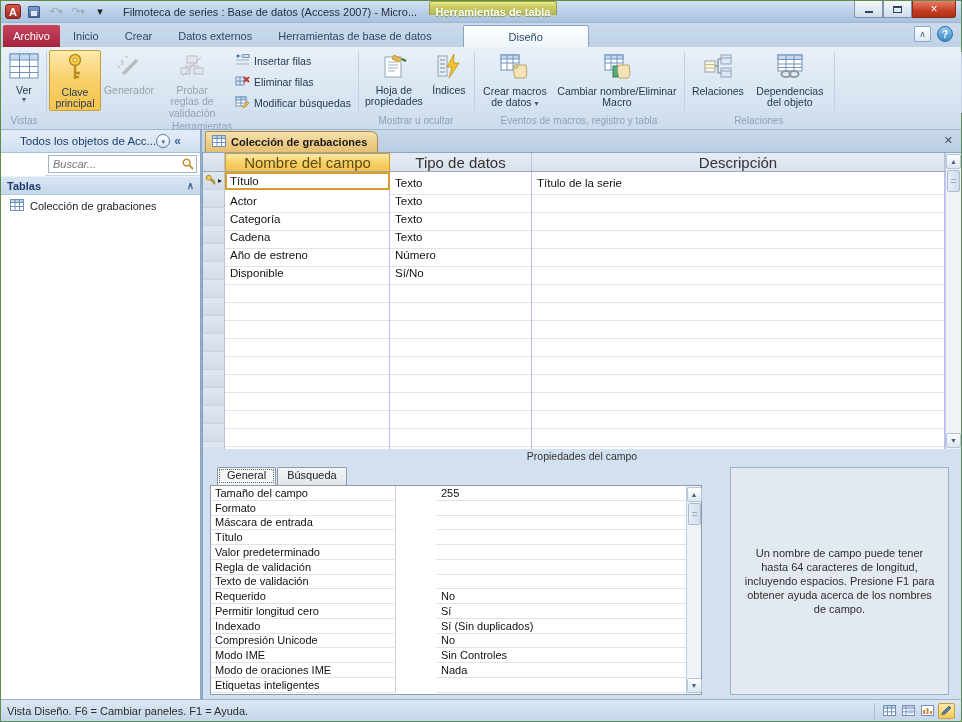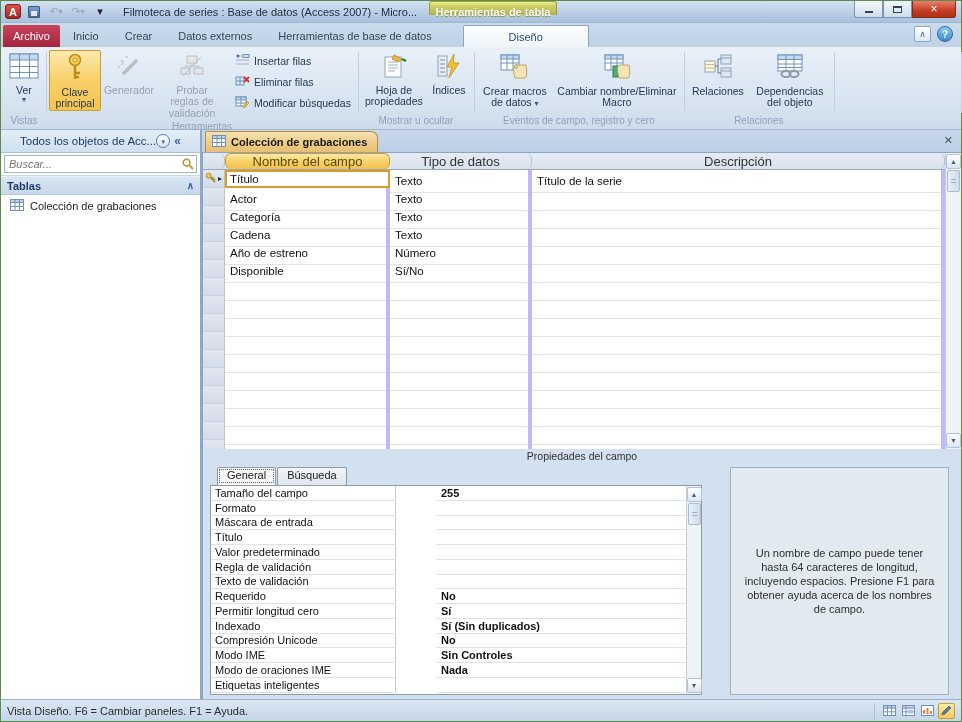--- a/index.html
+++ b/index.html
@@ -63,21 +63,21 @@
   
   .main { position:absolute; left:0; top:129px; width:100%; height:571px; display:flex; }
   
   .sidebar { width:201px; background:#fff; border-right:2px solid #8fa8c4; display:flex; flex-direction:column;}
   .nav-header { height:23px; background:linear-gradient(#e3edf8,#cfe0f0); border-bottom:1px solid #aabfd6;
     display:flex; align-items:center; padding:0 19px; color:#1e3c6b; font-size:11.5px;}
   .nav-header .txt { flex:1; white-space:nowrap; overflow:hidden;}
   .circ-dd { width:14px; height:14px; border-radius:50%; border:1px solid #5b7ca3; background:linear-gradient(#fff,#d8e4f0);
     color:#41639c; font-size:7px; text-align:center; line-height:13px; margin-right:4px;}
   .shutter { color:#41639c; font-size:12px; font-weight:bold;}
-  .searchrow { padding:2px 3px; border-bottom:1px solid #c8d6e5; }
+  .searchrow { padding:2px 3px; border-bottom:1px solid #c8d6e5;margin-left:44px; }
   .searchbox { position:relative; }
   .searchbox input { width:100%; height:18px; border:1px solid #9fb4c9; padding:0 18px 0 4px; font-style:italic; font-size:11px; color:#555;
     font-family:"Liberation Sans",sans-serif;}
   .searchbox .mag { position:absolute; right:3px; top:3px; }
   .sec-header { height:19px; background:linear-gradient(#d9e6f3,#c6d8ea); border-top:1px solid #e8f0f8; border-bottom:1px solid #b5c8dc;
     display:flex; align-items:center; padding:0 6px; color:#1f3c6d; font-weight:bold;}
   .sec-header .txt { flex:1; }
   .sec-chev { color:#41639c; font-size:10px; }
   .nav-item { height:21px; display:flex; align-items:center; gap:6px; padding-left:9px; color:#1c1c1c; }
 
@@ -86,29 +86,29 @@
   .doctabs { height:23px; background:linear-gradient(#c9d9ea,#bacee4); border-bottom:1px solid #8aa5c2; display:flex; align-items:flex-end; position:relative;}
   .doctab { height:21px; margin-left:3px; padding:0 10px 0 6px; display:flex; align-items:center; gap:5px;
     background:linear-gradient(#f6e2ae,#eccb85 60%,#e6bf74); border:1px solid #b08c46; border-bottom:none; border-radius:2px 7px 0 0;
     font-weight:bold; color:#1a1a1a;}
   .doctab-close { position:absolute; right:8px; top:4px; color:#3c4document0; font-size:11px; color:#44536b; }
 
   
   .gridwrap { height:296px; background:#fff; border-left:1px solid #8aa5c2; display:flex; overflow:hidden; position:relative;}
   .gridcols { flex:1; display:flex; flex-direction:column; overflow:hidden;}
   .ghead { display:flex; height:21px; border-bottom:1px solid #9aa8b8; background:linear-gradient(#e6ecf3,#d8e1ec);}
-  .ghcell { border-right:1px solid #b9c4d1; display:flex; align-items:center; justify-content:center; color:#333; font-size:13px;border-radius:6px;}
+  .ghcell { border-right:1px solid #b9c4d1; display:flex; align-items:center; justify-content:center; color:#333; font-size:15px;}
   .ghsel { width:22px; background:linear-gradient(#e4eaf1,#d4dde8); }
   .gh-name { width:165px; background:linear-gradient(#fce9a6,#f6cf63 55%,#f3c24a); border:1px solid #d39a2c; border-bottom:none; color:#5d4a12;}
   .gh-type { width:142px; }
   .gh-desc { flex:1; }
   .frow { display:flex; height:18px; }
   .fsel { width:22px; background:linear-gradient(#e0e7f0,#d2dce8); border-right:1px solid #b9c4d1; border-bottom:1px solid #c8d2dd;
     display:flex; align-items:center; justify-content:center; gap:1px;}
-  .fcell { border-right:4px solid #c4b5fd; border-bottom:1px solid #e0e4e9; padding:11px 5px; display:flex; align-items:center;
+  .fcell { border-right:1px solid #c4b5fd; border-bottom:1px solid #e0e4e9; padding:11px 5px; display:flex; align-items:center;
     font-size:11.5px; color:#111; white-space:nowrap; overflow:hidden;}
   .fname { width:165px; }
   .ftype { width:142px; }
   .fdesc { flex:1; }
   .fname.current { border:2px solid #d99b2e; padding:0 3px; }
   .rowmark { color:#222; font-size:8px; }
 
   
   .vscroll { width:16px; background:#eef3f8; border-left:1px solid #c0cfdf; display:flex; flex-direction:column; align-items:center;}
   .scr-btn { width:15px; height:15px; background:linear-gradient(#fdfefe,#dce6f0); border:1px solid #b4c4d6; border-radius:2px;
@@ -125,21 +125,21 @@
   .propsheet { width:492px; display:flex; flex-direction:column; }
   .ptabs { height:18px; display:flex; padding-left:7px; }
   .ptab { border:1px solid #8e9aa6; border-bottom:none; padding:1px 9px 0; margin-right:1px; background:linear-gradient(#f2f5f8,#dfe6ec);
     color:#222; border-radius:2px 2px 0 0;}
   .ptab.active { background:#f5f6f7; outline:1px dotted #6b6b6b; outline-offset:-3px; position:relative; z-index:2;}
   .pgrid { flex:1; border:1px solid #8e9aa6; background:#fff; display:flex; }
   .prows { flex:1; display:flex; flex-direction:column; overflow:hidden;}
   .prow { display:flex; height:14.75px;gap:40px; }
   .plabel { width:185px; border-right:1px solid #c8cdd3; border-bottom:1px solid #dfe2e6; padding:0 4px; display:flex; align-items:center;
     color:#111; white-space:nowrap; overflow:hidden;}
-  .pval { flex:1; border-bottom:1px solid #dfe2e6; padding:0 5px; display:flex; align-items:center; color:#111; white-space:nowrap;font-weight:bold;}
+  .pval { flex:1; border-bottom:1px solid #dfe2e6; padding:0 5px; display:flex; align-items:center; color:#111; white-space:nowrap;}
   .pscroll { width:15px; background:#eef3f8; border-left:1px solid #c0cfdf; display:flex; flex-direction:column; align-items:center;}
   .helpbox { flex:1; margin-left:28px; background:#e2e9f0; border:1px solid #9fb1c4; display:flex; align-items:center; justify-content:center;}
   .helpbox .txt { width:88%; text-align:center; color:#2e2e2e; line-height:14px; }
 
   
   .statusbar { position:absolute; left:0; bottom:0; width:100%; height:22px; background:linear-gradient(#dce8f4,#c3d5e8);
     border-top:1px solid #98b0ca; display:flex; align-items:center; padding:0 6px; color:#2c2c2c;}
   .status-text { flex:1; }
   .viewicons { display:flex; gap:2px; align-items:center; border-left:1px solid #a8bdd2; padding-left:6px;}
   .vicon { width:17px; height:16px; border:1px solid transparent; border-radius:2px; display:flex; align-items:center; justify-content:center;}
@@ -321,21 +321,21 @@
                 <rect x="4" y="2" width="18" height="15" fill="#fff" stroke="#6f93bd"></rect>
                 <rect x="4" y="2" width="18" height="4" fill="#c7d9ef" stroke="#6f93bd"></rect>
                 <path d="M10 2 v15 M16 2 v15 M4 10 h18" stroke="#6f93bd"></path>
                 <rect x="12" y="13" width="5" height="11" fill="#4caf7d" stroke="#2e7d52"></rect>
                 <path d="M18 12 q-3 2 0 13 h9 q3-2 1-13 z" fill="#f3e3b7" stroke="#b8a46a"></path>
               </svg>
           </span>
           <span class="lbl">Cambiar nombre/Eliminar Macro</span>
         </div>
       </div>
-      <div class="rg-label">Eventos de campo, registro y cero</div>
+      <div class="rg-label">Eventos de macros, registro y tabla</div>
     </div>
 
     <div class="rgroup">
       <div class="rg-content">
         <div class="bigbtn" style="width:62px;">
           <span>
             <svg width="30" height="27" viewBox="0 0 30 27">
                 <rect x="2" y="8" width="10" height="11" fill="#fdf6dd" stroke="#8fa3b8"></rect>
                 <path d="M2 11.5 h10 M2 15 h10" stroke="#c9b98a"></path>
                 <rect x="18" y="2" width="10" height="9" fill="#dbe7f3" stroke="#8fa3b8"></rect>

